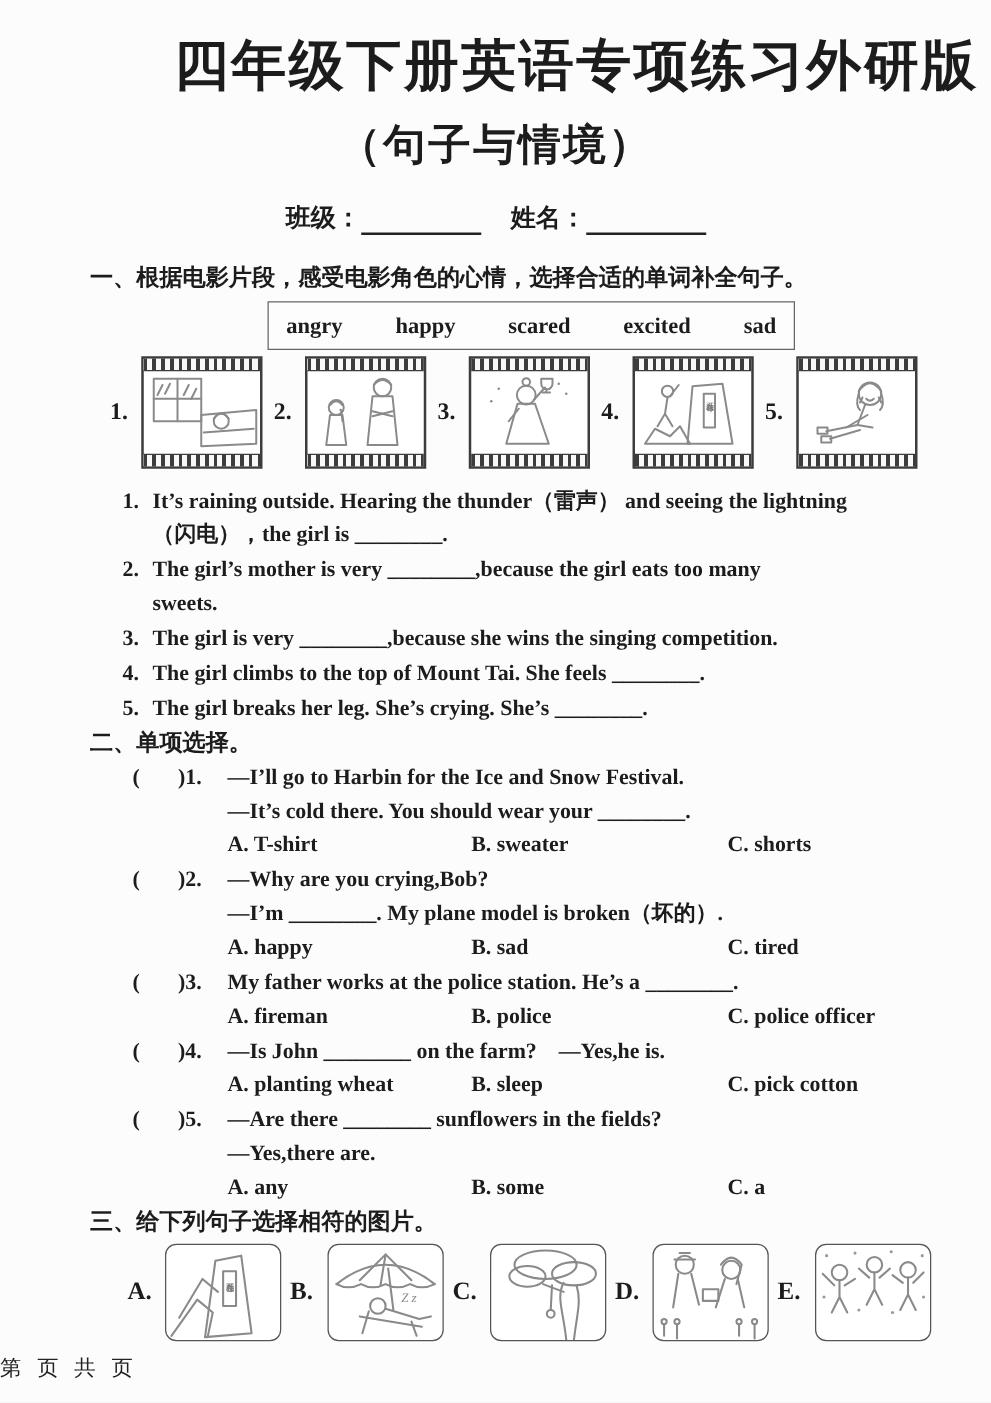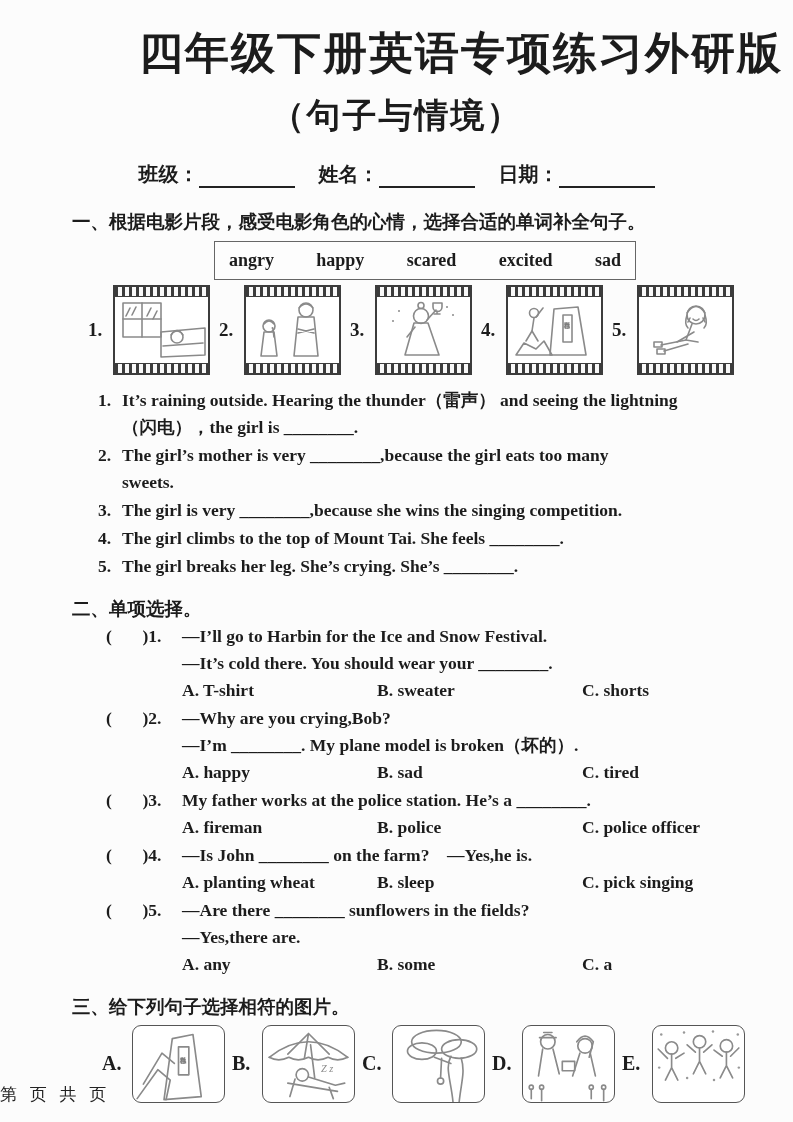--- a/index.html
+++ b/index.html
@@ -11,21 +11,21 @@
          font-weight:bold;font-size:44px;letter-spacing:2px;line-height:1.15}
   .subtitle{margin-top:14px;text-align:center;font-family:"Liberation Sans",sans-serif;
             font-weight:bold;font-size:34px;letter-spacing:2px}
   .form-row{margin-top:22px;display:flex;justify-content:center;gap:24px;align-items:flex-start;
             font-family:"Liberation Sans",sans-serif;font-weight:bold;font-size:20px}
   .form-item{display:flex;align-items:flex-end}
   .blank-line{display:inline-block;width:96px;height:22px;border-bottom:2px solid #222}
   
   .sec-head{font-family:"Liberation Sans",sans-serif;font-weight:bold;font-size:18.5px;
             margin:22px 0 0 72px;line-height:24px}
-  .sec-head.tight{margin-top:17px}
+  .sec-head.tight{margin-top:2px}
   
   .word-box{margin:7px 0 0 214px;width:392px;border:1.5px solid #666;padding:8px 14px;
             display:flex;justify-content:space-between;font-weight:bold;font-size:18px;background:#fdfdfd}
   
   .frames{margin:5px 0 0 88px;display:flex;gap:9px;align-items:center}
   .frame-unit{display:flex;align-items:center;gap:3px}
   .frame-num{font-weight:bold;font-size:19px;width:22px;text-align:left}
   .film{width:97px;height:90px;border:2px solid #3c3c3c;background:#fff;display:flex;flex-direction:column;box-sizing:border-box}
   .sprocket{height:9px;background:repeating-linear-gradient(90deg,#3c3c3c 0 3px,#f8f8f8 3px 7px)}
   .sprocket.top{border-bottom:1.5px solid #3c3c3c}
@@ -60,24 +60,20 @@
   <div class="title">四年级下册英语专项练习外研版</div>
   <div class="subtitle">（句子与情境）</div>
 
   <div class="form-row">
     <div class="form-item">
       <span>班级：</span>
       <span class="blank-line"></span>
     </div>
     <div class="form-item">
       <span>姓名：</span>
-      <span class="blank-line"></span>
-    </div>
-    <div class="form-item">
-      <span>日期：</span>
       <span class="blank-line"></span>
     </div>
   </div>
 
   <div class="sec-head">一、根据电影片段，感受电影角色的心情，选择合适的单词补全句子。</div>
 
   <div class="word-box">
     <span>angry</span>
     <span>happy</span>
     <span>scared</span>
@@ -271,21 +267,21 @@
       </div>
     </div>
 
     <div class="mc-q">
       <span class="mc-prefix"><span>(&nbsp;&nbsp;&nbsp;&nbsp;&nbsp;&nbsp;&nbsp;)</span><span>4.</span></span>
       <div class="mc-body">
         <div>—Is John ________ on the farm?&nbsp;&nbsp;&nbsp;&nbsp;—Yes,he is.</div>
         <div class="opts">
           <span>A. planting wheat</span>
           <span>B. sleep</span>
-          <span>C. pick singing</span>
+          <span>C. pick cotton</span>
         </div>
       </div>
     </div>
 
     <div class="mc-q">
       <span class="mc-prefix"><span>(&nbsp;&nbsp;&nbsp;&nbsp;&nbsp;&nbsp;&nbsp;)</span><span>5.</span></span>
       <div class="mc-body">
         <div>—Are there ________ sunflowers in the fields?</div>
         <div>—Yes,there are.</div>
         <div class="opts">

